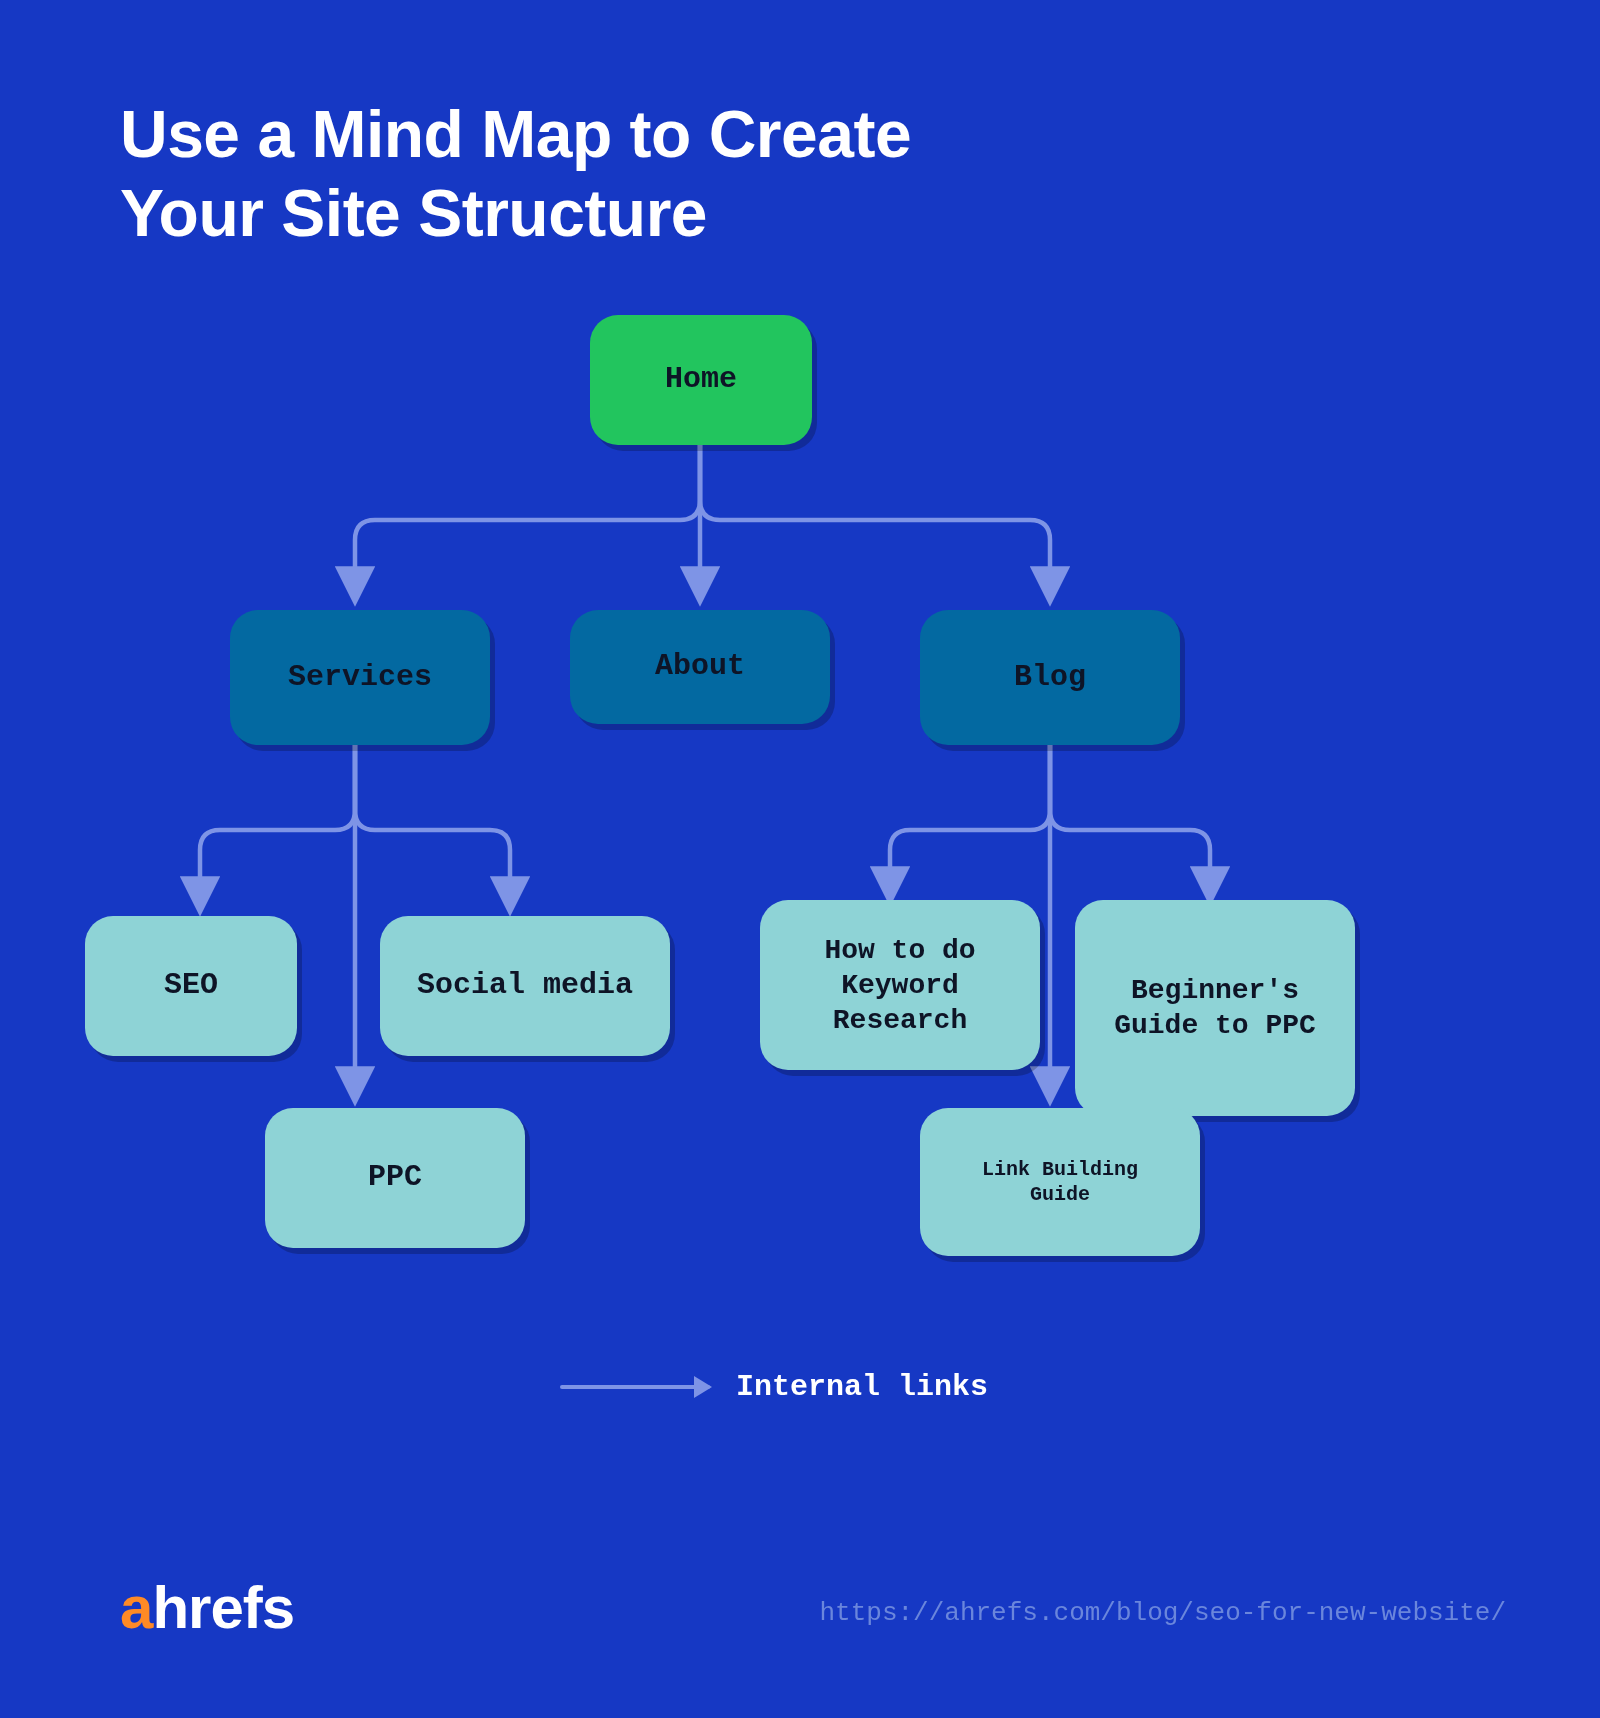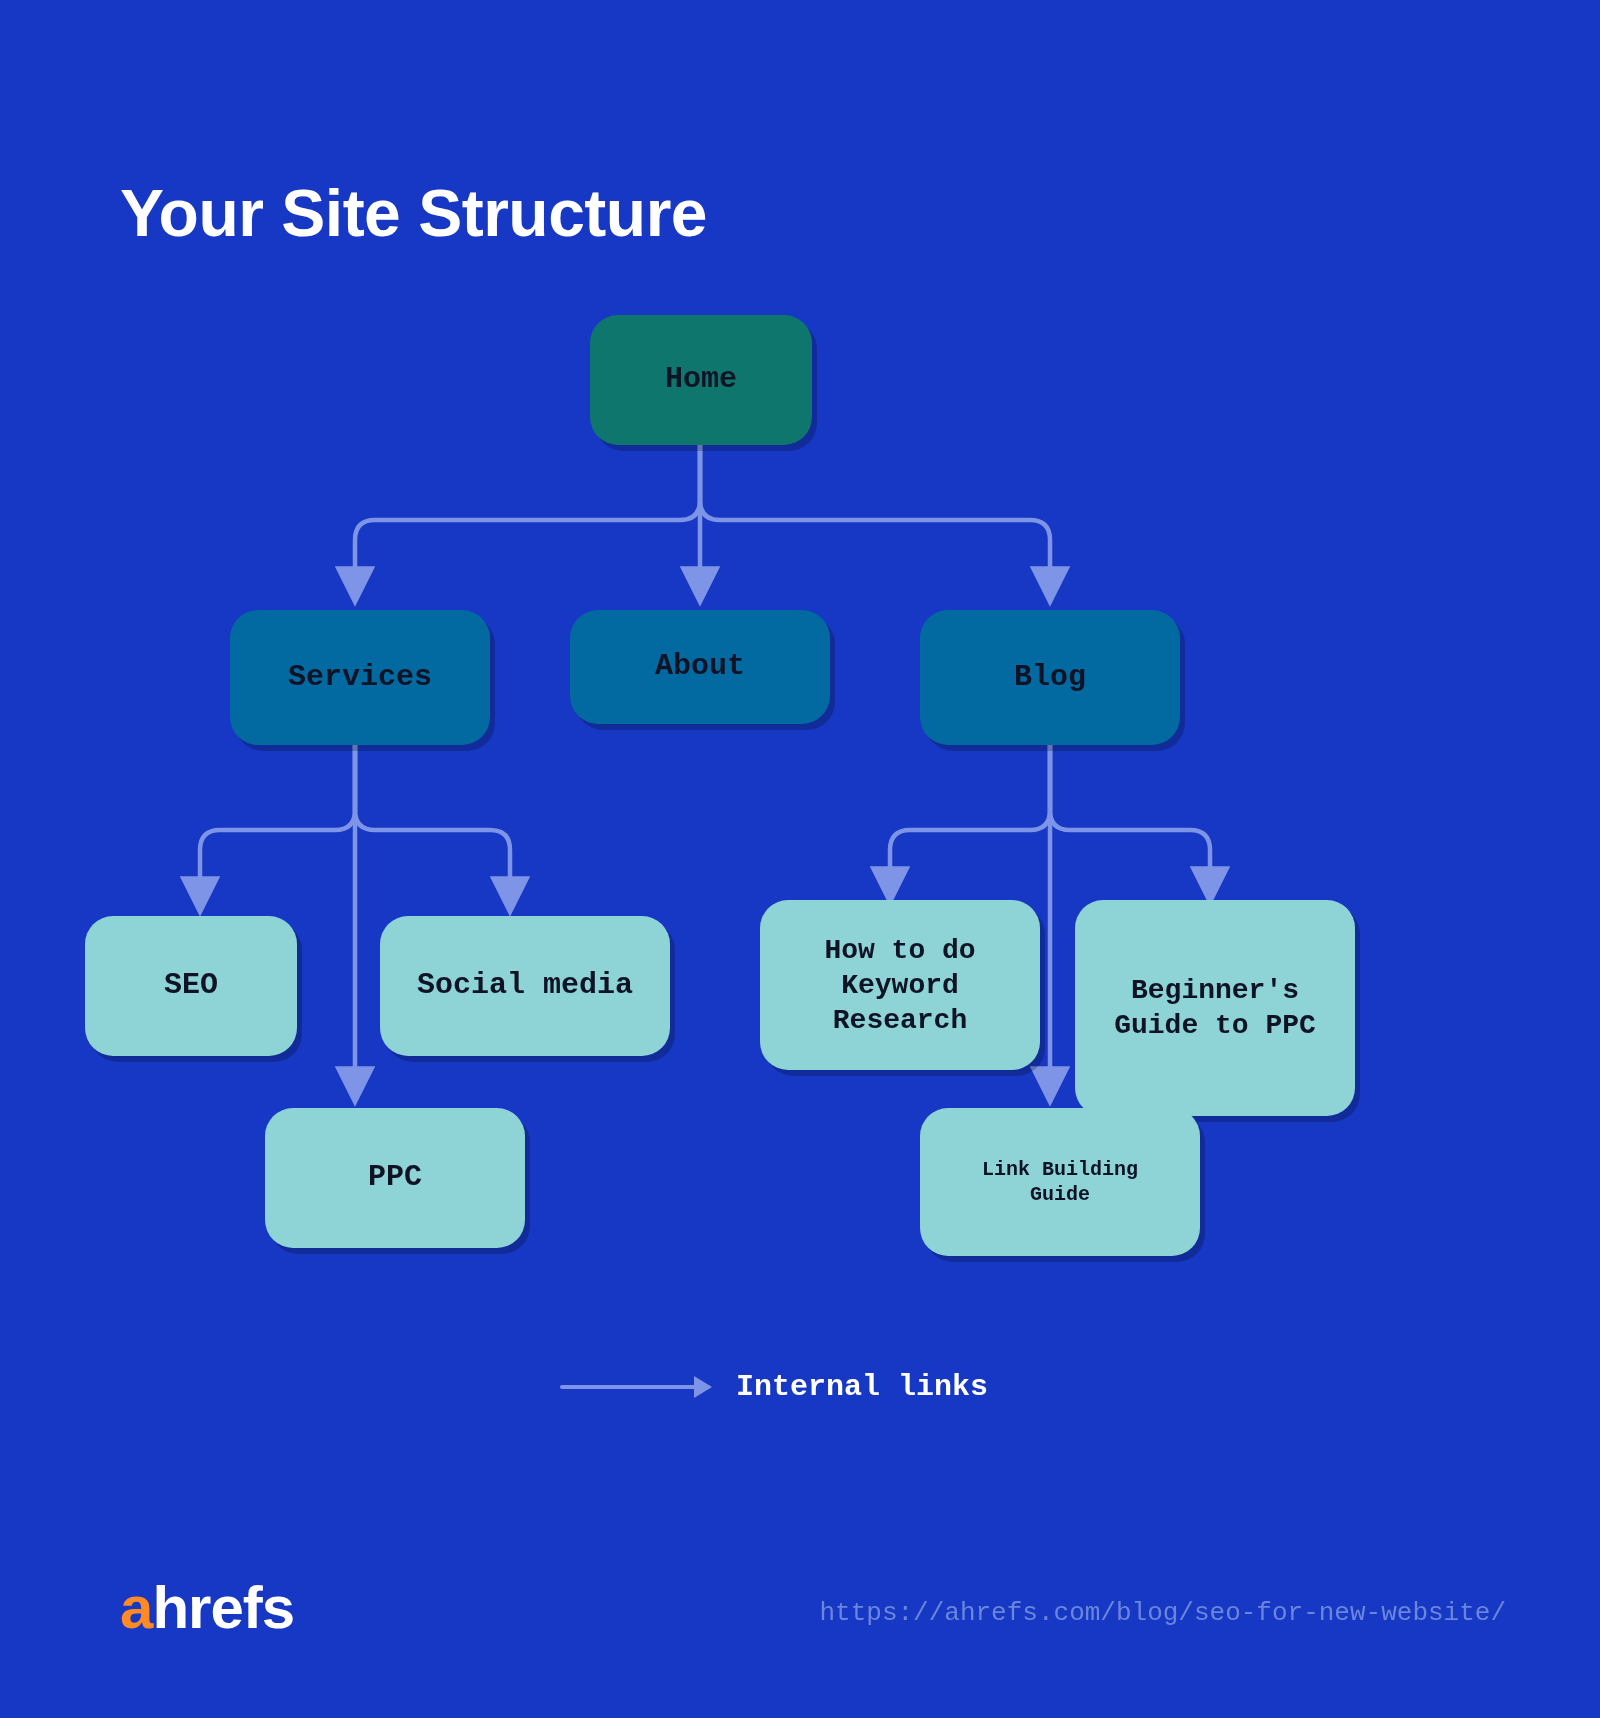--- a/index.html
+++ b/index.html
@@ -29,21 +29,21 @@
     text-align: center;
     border-radius: 28px;
     padding: 0 28px;
     font-family: "Courier New", monospace;
     font-weight: 700;
     font-size: 30px;
     color: #0e1426;
     box-shadow: 5px 6px 0 rgba(0,0,0,0.22);
     line-height: 1.25;
   }
-  .node.green  { background: #0f766e; }
+  .node.green  { background: #22c55e; }
   .node.yellow { background: #0369a1; }
   .node.blue   { background: #8ed3d6; }
   .legend {
     position: absolute;
     display: flex;
     align-items: center;
     gap: 26px;
     font-family: "Courier New", monospace;
     font-size: 30px;
     font-weight: 600;
@@ -90,21 +90,21 @@
     left: 0; top: 0;
     width: 1600px;
     height: 1718px;
     pointer-events: none;
   }
 </style>
 </head>
 <body>
 
 <div class="title">
-  <br>
+  <span>Use a Mind Map to Create</span><br>
   <span>Your Site Structure</span>
 </div>
 
 <svg class="connectors">
   <defs>
     <marker id="arr" viewBox="0 0 12 12" refX="10" refY="6" markerWidth="9" markerHeight="9" orient="auto-start-reverse">
       <path d="M0,0 L12,6 L0,12 Z" fill="#7e94e6"></path>
     </marker>
   </defs>
 

